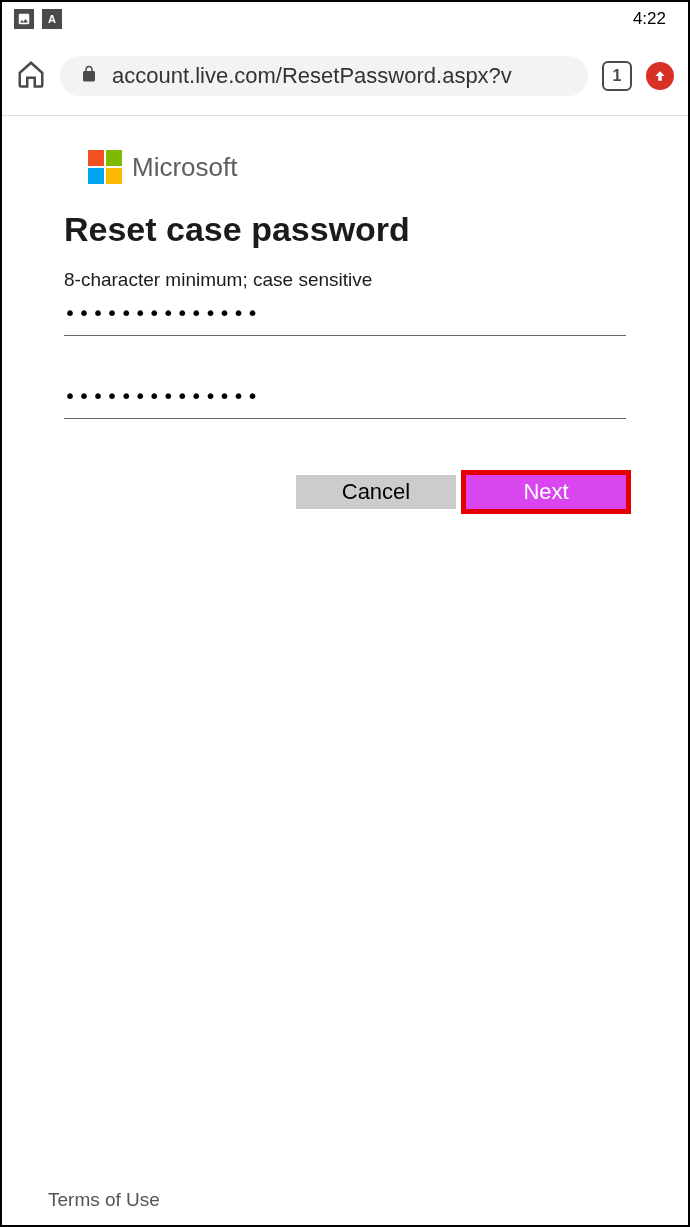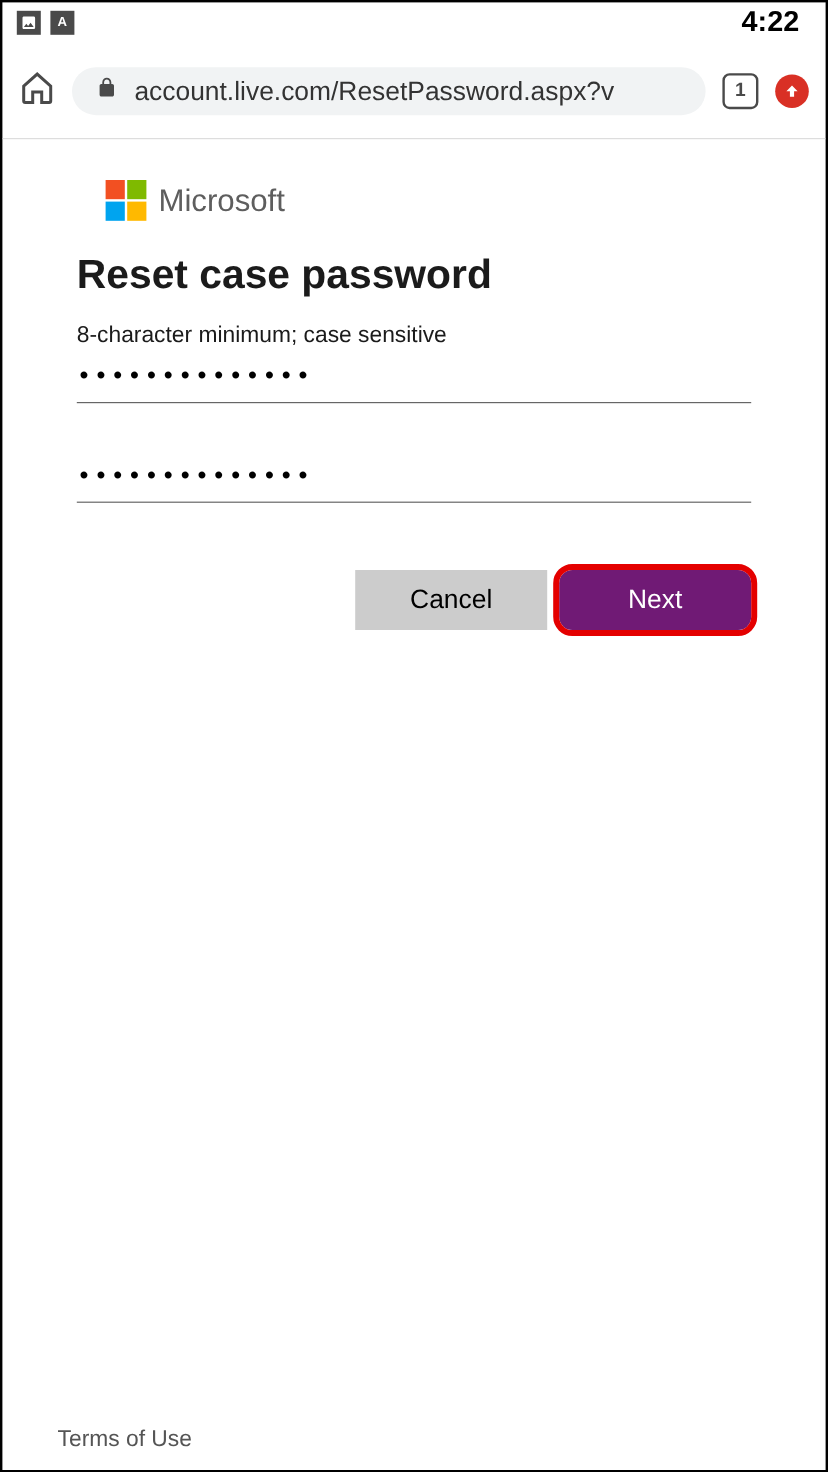--- a/index.html
+++ b/index.html
@@ -37,22 +37,22 @@
       color: #fff;
       font-size: 11px;
       font-weight: bold;
     }
     .status-icon.image-icon svg {
       width: 14px;
       height: 14px;
       fill: #fff;
     }
     .status-time {
-      font-size: 24px;
-      font-weight: 700;
+      font-size: 17px;
+      font-weight: 400;
       color: #000;
       padding-right: 10px;
     }
     .browser-bar {
       display: flex;
       align-items: center;
       padding: 10px 14px;
       gap: 14px;
       border-bottom: 1px solid #ddd;
       height: 80px;
@@ -160,34 +160,33 @@
       font-family: monospace;
     }
     .button-row {
       display: flex;
       justify-content: flex-end;
       gap: 10px;
       margin-top: 18px;
     }
     .btn {
       width: 160px;
-      height: 50px;
+      height: 34px;
       border: none;
       font-size: 22px;
       cursor: pointer;
     }
     .btn-cancel {
       background: #cccccc;
       color: #000;
     }
     .btn-next {
-      background: #701a75;
+      background: #d946ef;
       color: #fff;
       outline: 5px solid #e40000;
-      border-radius: 11px;
     }
     .footer {
       position: absolute;
       bottom: 0;
       left: 0;
       right: 0;
       padding: 14px 46px;
       display: flex;
       gap: 26px;
       align-items: center;

